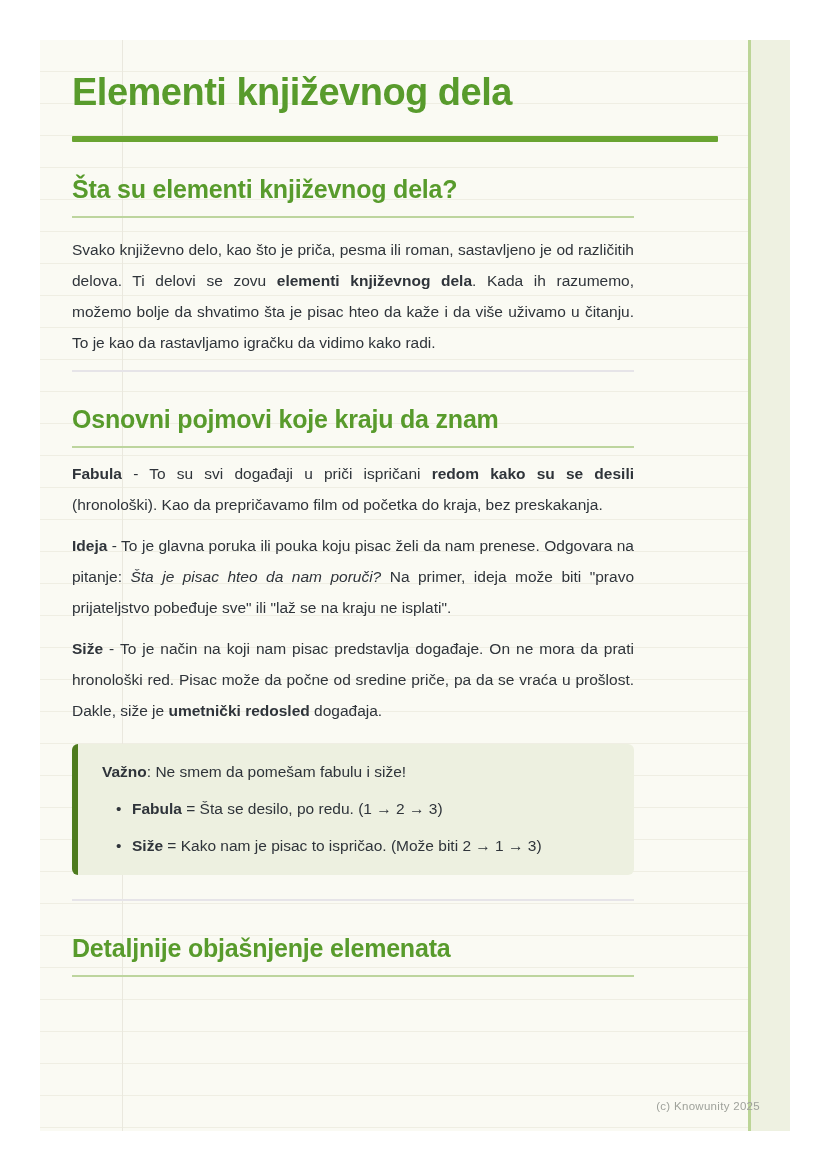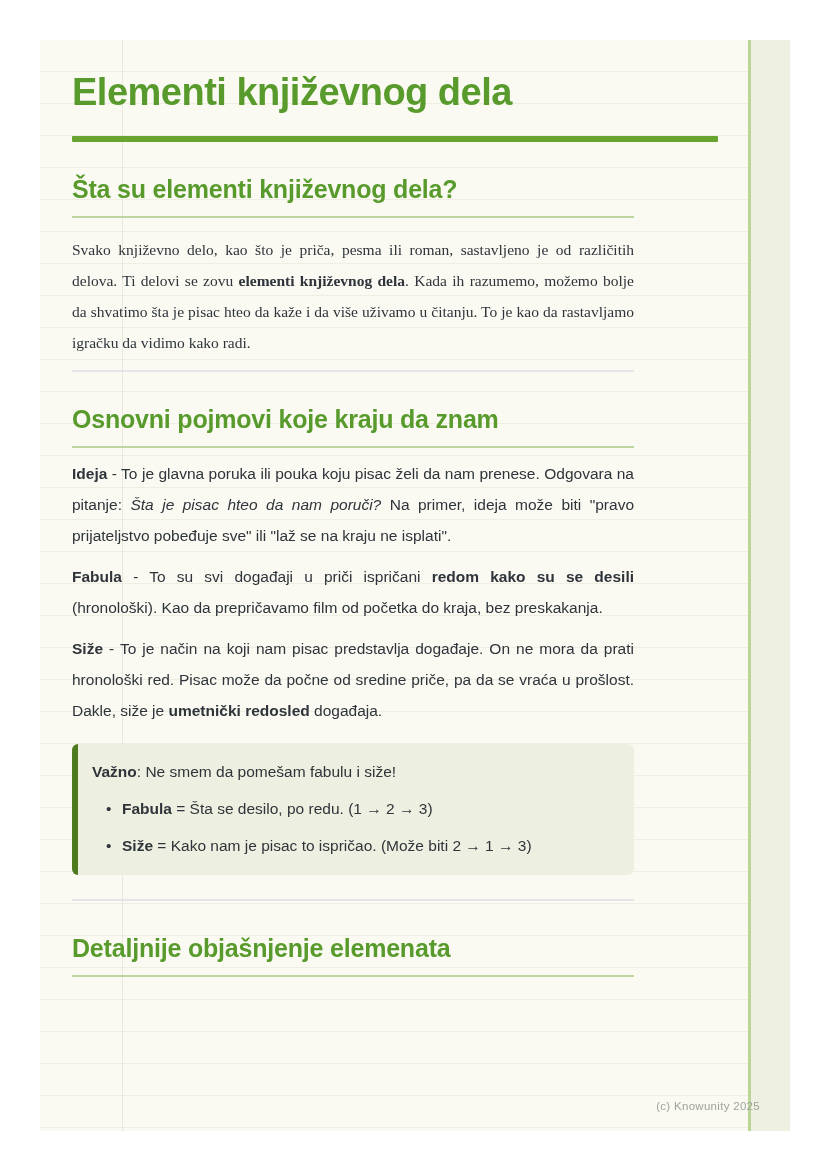--- a/index.html
+++ b/index.html
@@ -49,33 +49,33 @@
     letter-spacing:-0.2px; color:var(--accent);
   }
   .h2-underline{
     margin-top:11px; width:562px; height:2px; background:var(--underline);
   }
   p.body{
     width:562px; margin-top:10px;
     font-size:15.5px; line-height:31px; text-align:justify;
     color:var(--text);
   }
-  p.body.first{ margin-top:16px;font-family:Liberation Serif, serif; }
+  p.body.first{ margin-top:16px; }
   .b{ font-weight:700; }
   .i{ font-style:italic; }
   .divider{
     margin-top:12px; width:562px; height:2px; background:var(--divider);
   }
   .divider.post-callout{ margin-top:24px; }
   .callout{
     margin-top:18px; width:562px;
     background:var(--callout-bg);
     border-left:6px solid var(--callout-border);
     border-radius:6px;
-    padding:12px 20px 14px 14px;
+    padding:12px 20px 14px 24px;
     color:var(--text); font-size:15.5px; line-height:31px;
   }
   .callout-intro{ text-align:left; }
   .bullet-row{
     display:flex; margin-top:6px;
   }
   .bullet-marker{
     width:16px; margin-left:14px; flex:0 0 auto; text-align:left;
   }
   .footer{
@@ -92,22 +92,22 @@
   <div class="content">
     <h1>Elementi književnog dela</h1>
     <div class="title-rule"></div>
     <div id="sections">
         <h2>Šta su elementi književnog dela?</h2>
         <div class="h2-underline"></div>
         <p class="body first"><span>Svako književno delo, kao što je priča, pesma ili roman, sastavljeno je od različitih delova. Ti delovi se zovu </span><span class="b">elementi književnog dela</span><span>. Kada ih razumemo, možemo bolje da shvatimo šta je pisac hteo da kaže i da više uživamo u čitanju. To je kao da rastavljamo igračku da vidimo kako radi.</span></p>
         <div class="divider"></div>
         <h2>Osnovni pojmovi koje kraju da znam</h2>
         <div class="h2-underline"></div>
+        <p class="body"><span class="b">Fabula</span><span> - To su svi događaji u priči ispričani </span><span class="b">redom kako su se desili</span><span> (hronološki). Kao da prepričavamo film od početka do kraja, bez preskakanja.</span></p>
         <p class="body"><span class="b">Ideja</span><span> - To je glavna poruka ili pouka koju pisac želi da nam prenese. Odgovara na pitanje: </span><span class="i">Šta je pisac hteo da nam poruči?</span><span> Na primer, ideja može biti "pravo prijateljstvo pobeđuje sve" ili "laž se na kraju ne isplati".</span></p>
-        <p class="body"><span class="b">Fabula</span><span> - To su svi događaji u priči ispričani </span><span class="b">redom kako su se desili</span><span> (hronološki). Kao da prepričavamo film od početka do kraja, bez preskakanja.</span></p>
         <p class="body"><span class="b">Siže</span><span> - To je način na koji nam pisac predstavlja događaje. On ne mora da prati hronološki red. Pisac može da počne od sredine priče, pa da se vraća u prošlost. Dakle, siže je </span><span class="b">umetnički redosled</span><span> događaja.</span></p>
         <div class="callout">
           <p class="callout-intro"><span class="b">Važno</span><span>: Ne smem da pomešam fabulu i siže!</span></p>
           <div class="bullet-row">
             <span class="bullet-marker">•</span>
             <span class="bullet-text"><span class="b">Fabula</span><span> = Šta se desilo, po redu. (1 → 2 → 3)</span></span>
           </div>
           <div class="bullet-row">
             <span class="bullet-marker">•</span>
             <span class="bullet-text"><span class="b">Siže</span><span> = Kako nam je pisac to ispričao. (Može biti 2 → 1 → 3)</span></span>

